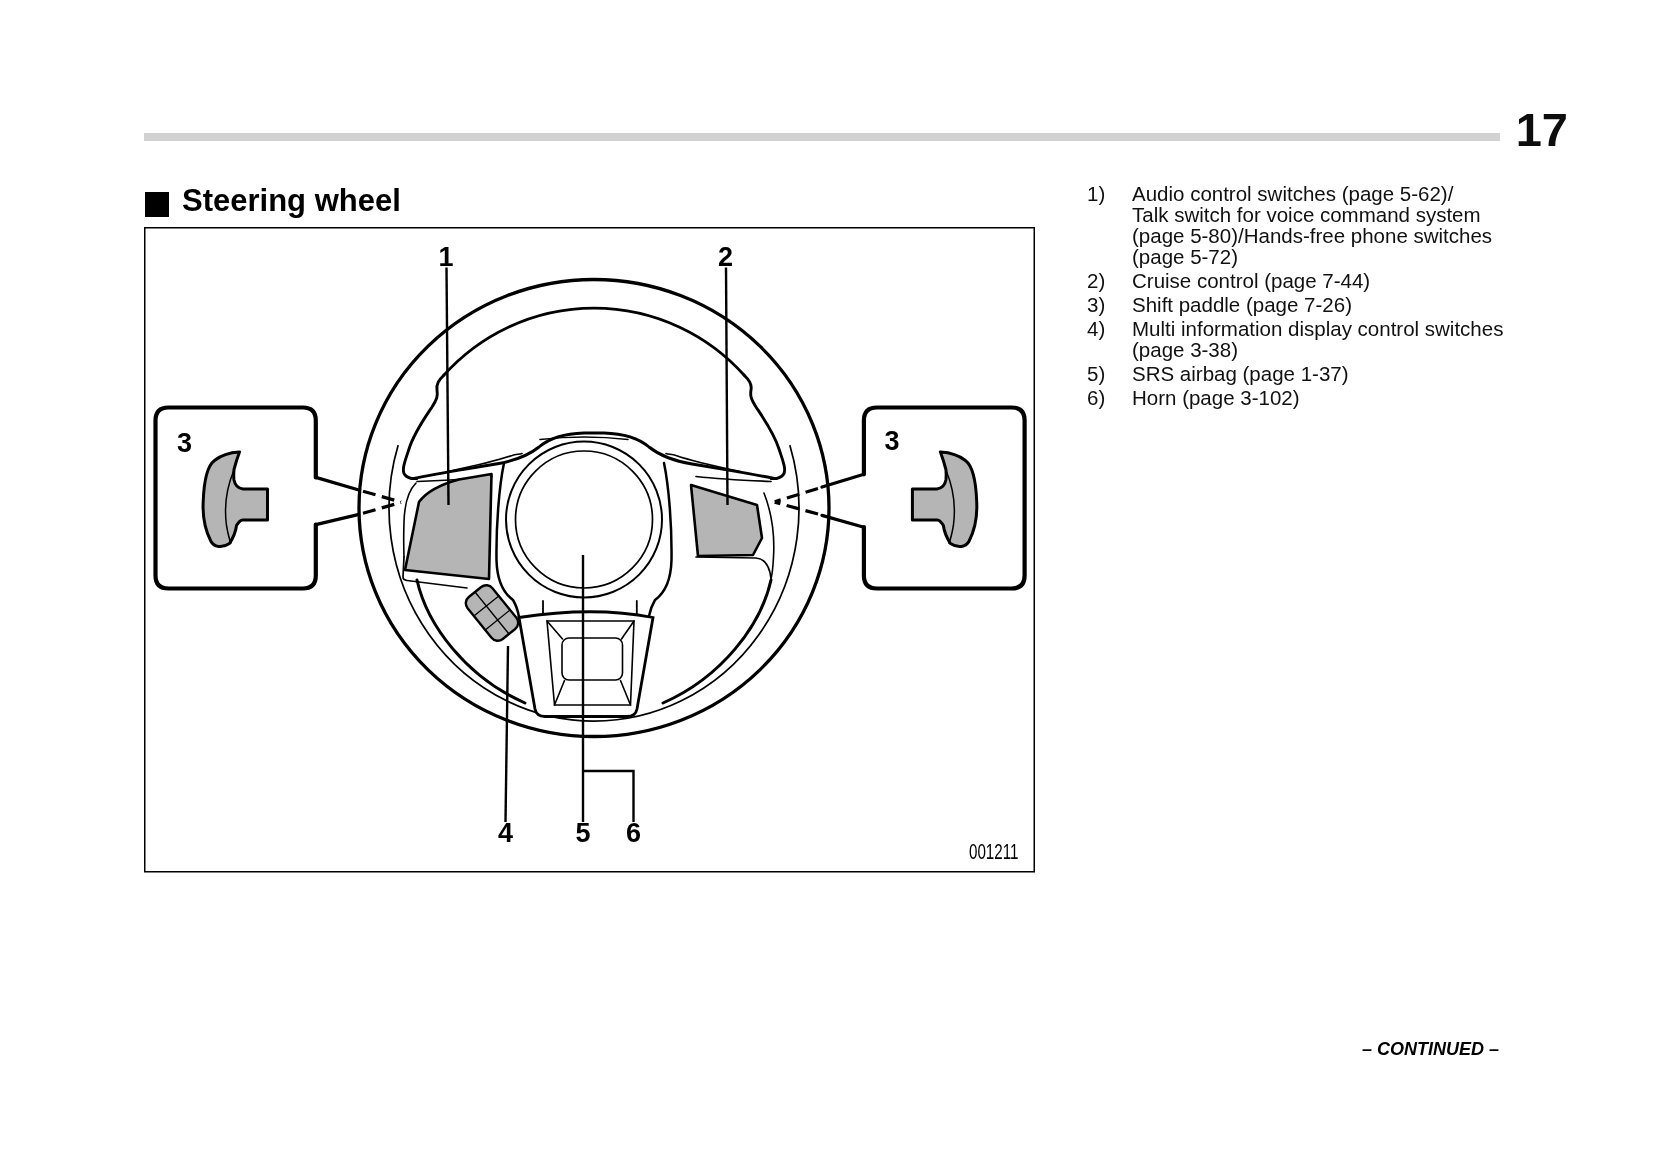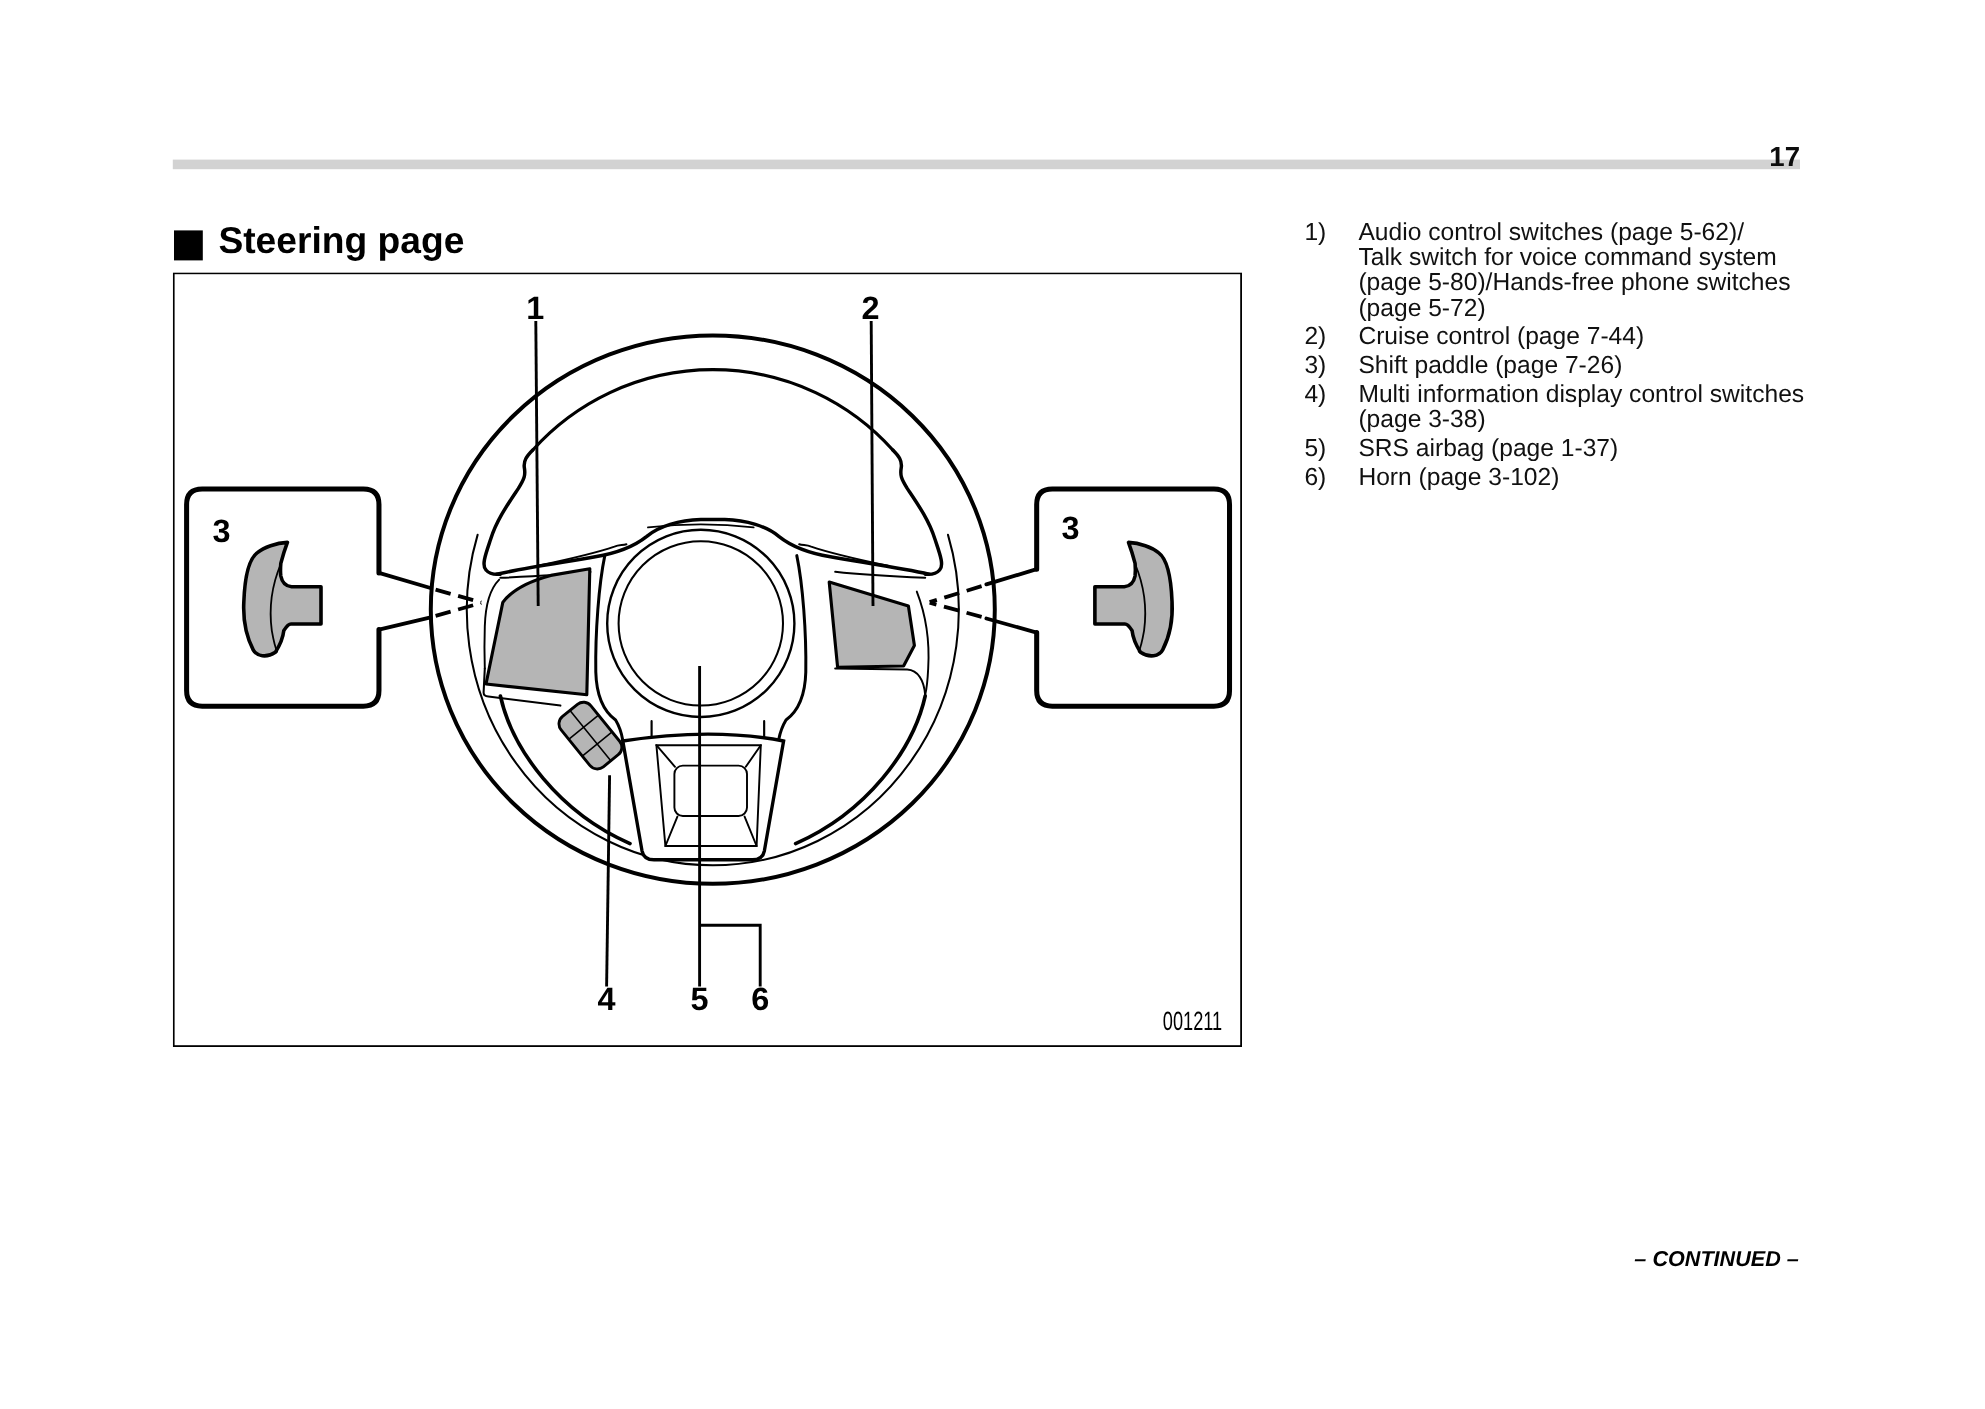--- a/index.html
+++ b/index.html
@@ -1,34 +1,34 @@
 <!DOCTYPE html>
 <html><head>
 <meta charset="utf-8">
 <style>
   html,body{margin:0;padding:0;}
   body{width:1654px;height:1174px;background:#fff;position:relative;
        font-family:"Liberation Sans",sans-serif;overflow:hidden;}
   .bar{position:absolute;left:144px;top:133px;width:1356px;height:8px;background:#d2d2d2;}
-  #pg{position:absolute;left:1400px;top:110px;width:100px;text-align:right;
-      font-size:23px;font-weight:bold;line-height:40px;color:#0d0d0d;}
+  #pg{position:absolute;left:1468px;top:110px;width:100px;text-align:right;
+      font-size:47px;font-weight:bold;line-height:40px;color:#0d0d0d;}
   #hsq{position:absolute;left:145px;top:192px;width:24px;height:25px;background:#000;}
   #htxt{position:absolute;left:182px;top:186px;font-size:31px;font-weight:bold;color:#000;line-height:30px;}
   #list{position:absolute;left:1087px;top:184px;width:480px;font-size:20.5px;line-height:20.9px;color:#111;}
   #list .it{position:relative;padding-left:45px;margin-bottom:3.2px;}
   #list .n{position:absolute;left:0;top:0;}
   #cont{position:absolute;right:155px;top:1038px;font-size:18px;font-weight:bold;font-style:italic;color:#000;line-height:22px;}
   #diag{position:absolute;left:144px;top:227px;}
 </style>
 </head>
 <body>
 <div class="bar"></div>
 <div id="pg">17</div>
 <div id="hsq"></div>
-<div id="htxt">Steering page</div>
+<div id="htxt">Steering wheel</div>
 <div id="list">
   <div class="it"><span class="n">1)</span>Audio control switches (page 5-62)/<br>Talk switch for voice command system<br>(page 5-80)/Hands-free phone switches<br>(page 5-72)</div>
   <div class="it"><span class="n">2)</span>Cruise control (page 7-44)</div>
   <div class="it"><span class="n">3)</span>Shift paddle (page 7-26)</div>
   <div class="it"><span class="n">4)</span>Multi information display control switches<br>(page 3-38)</div>
   <div class="it"><span class="n">5)</span>SRS airbag (page 1-37)</div>
   <div class="it"><span class="n">6)</span>Horn (page 3-102)</div>
 </div>
 <div id="cont">– CONTINUED –</div>
 <svg id="diag" width="891" height="646" viewBox="0 0 891 646">

